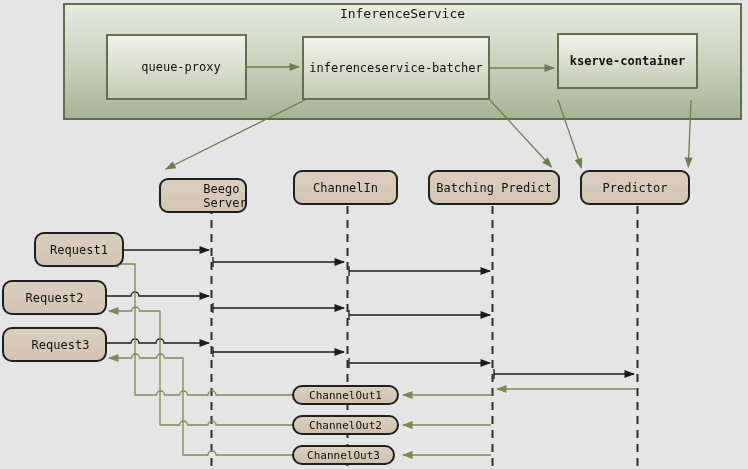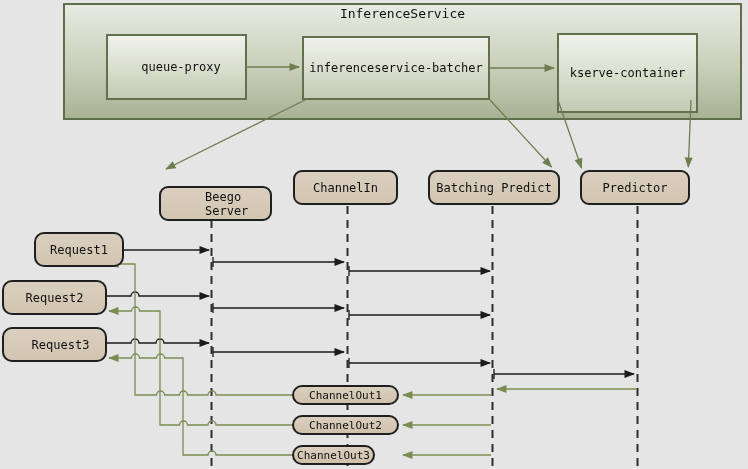--- a/index.html
+++ b/index.html
@@ -73,39 +73,39 @@
 
   <div class="box outer"></div>
   <div class="outer-title">InferenceService</div>
 
   <div class="box node" style="left:106px;top:34px;width:141px;height:66px;padding-left:9px;">
     <span>queue-proxy</span>
   </div>
   <div class="box node" style="left:302px;top:36px;width:188px;height:64px;">
     <span>inferenceservice-batcher</span>
   </div>
-  <div class="box node" style="left:557px;top:33px;width:141px;height:80px;">
+  <div class="box node" style="left:557px;top:33px;width:141px;height:56px;font-weight:bold;">
     <span>kserve-container</span>
   </div>
 
   <svg class="layer olive-layer" width="748" height="469">
     <defs>
       <marker id="ar-olive" markerWidth="12" markerHeight="10" refX="10" refY="5" orient="auto" markerUnits="userSpaceOnUse">
         <path d="M0.5,1 L11,5 L0.5,9 Z" fill="#6f7e4e"></path>
       </marker>
     </defs>
     <path class="olive" d="M247,67 H299" marker-end="url(#ar-olive)"></path>
     <path class="olive" d="M490,68 H554" marker-end="url(#ar-olive)"></path>
     <path class="olive" d="M305,100 L166,169" marker-end="url(#ar-olive)"></path>
     <path class="olive" d="M490,100 L551.5,167" marker-end="url(#ar-olive)"></path>
     <path class="olive" d="M558,100 L581.5,168" marker-end="url(#ar-olive)"></path>
     <path class="olive" d="M691,100 L688.3,167" marker-end="url(#ar-olive)"></path>
   </svg>
 
-  <div class="box participant" style="left:159px;top:186px;width:113px;height:35px;padding-left:44px;">
+  <div class="box participant" style="left:159px;top:178px;width:88px;height:35px;padding-left:44px;">
     <span>Beego Server</span>
   </div>
   <div class="box participant" style="left:293px;top:170px;width:105px;height:35px;">
     <span>ChannelIn</span>
   </div>
   <div class="box participant" style="left:428px;top:170px;width:132px;height:35px;">
     <span>Batching Predict</span>
   </div>
   <div class="box participant" style="left:580px;top:170px;width:110px;height:35px;">
     <span>Predictor</span>
@@ -120,17 +120,17 @@
   <div class="box request" style="left:2px;top:327px;width:105px;height:35px;padding-left:12px;">
     <span>Request3</span>
   </div>
 
   <div class="box chanout" style="left:292px;top:385px;width:107px;height:20px;">
     <span>ChannelOut1</span>
   </div>
   <div class="box chanout" style="left:292px;top:415px;width:107px;height:20px;">
     <span>ChannelOut2</span>
   </div>
-  <div class="box chanout" style="left:292px;top:445px;width:83px;height:20px;">
+  <div class="box chanout" style="left:292px;top:445px;width:103px;height:20px;">
     <span>ChannelOut3</span>
   </div>
 
 </div>
 
 </body></html>

